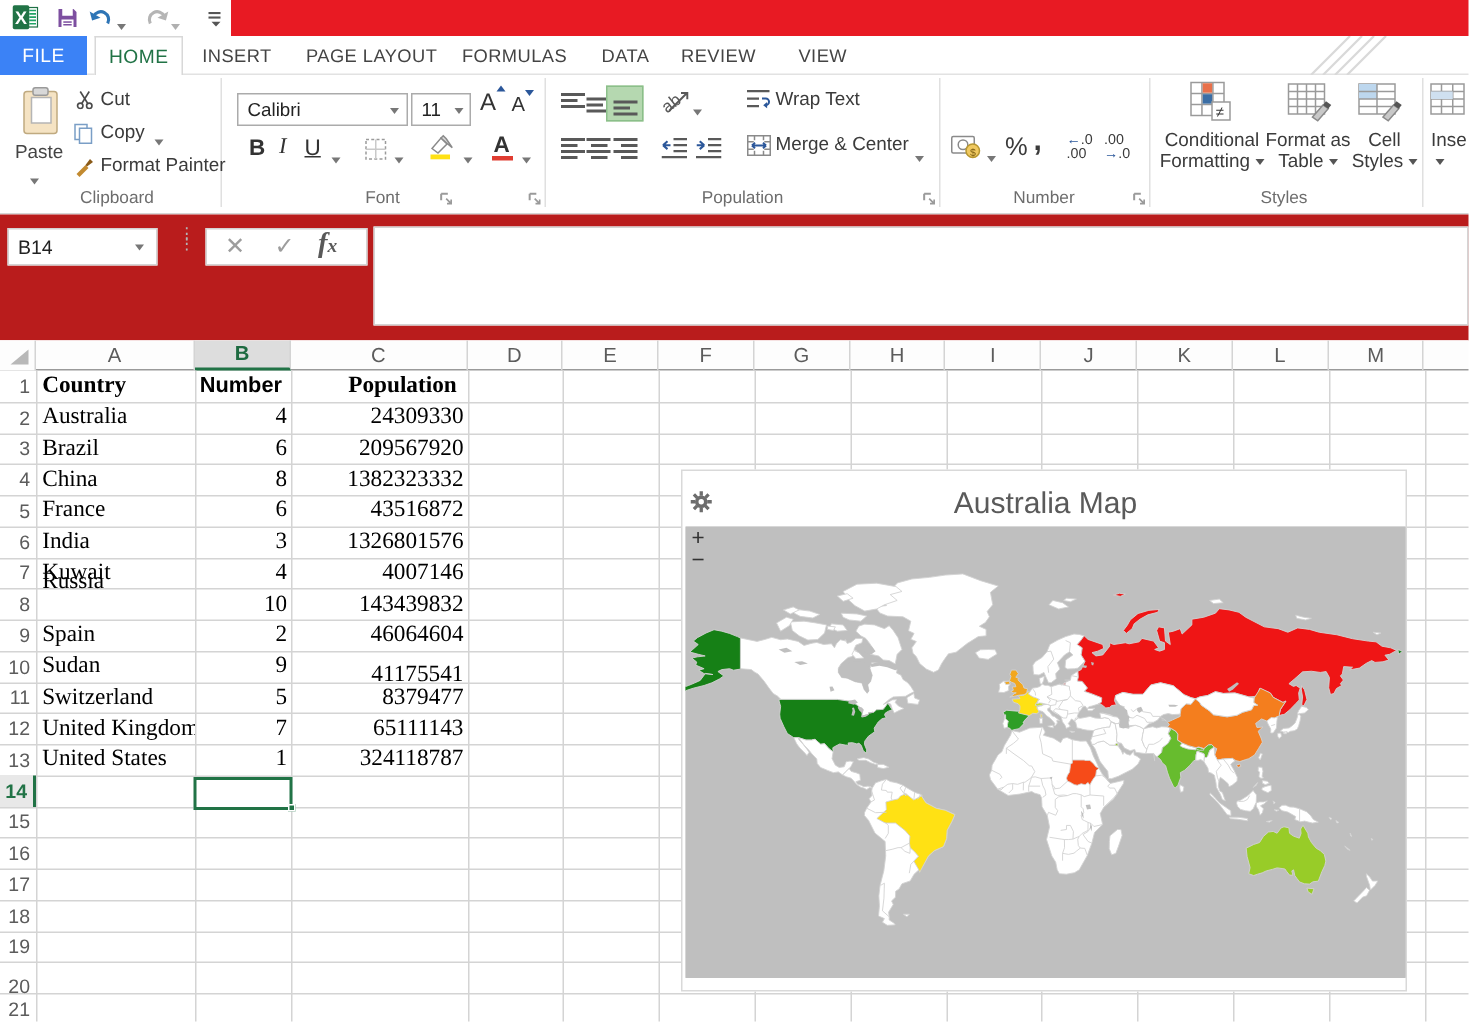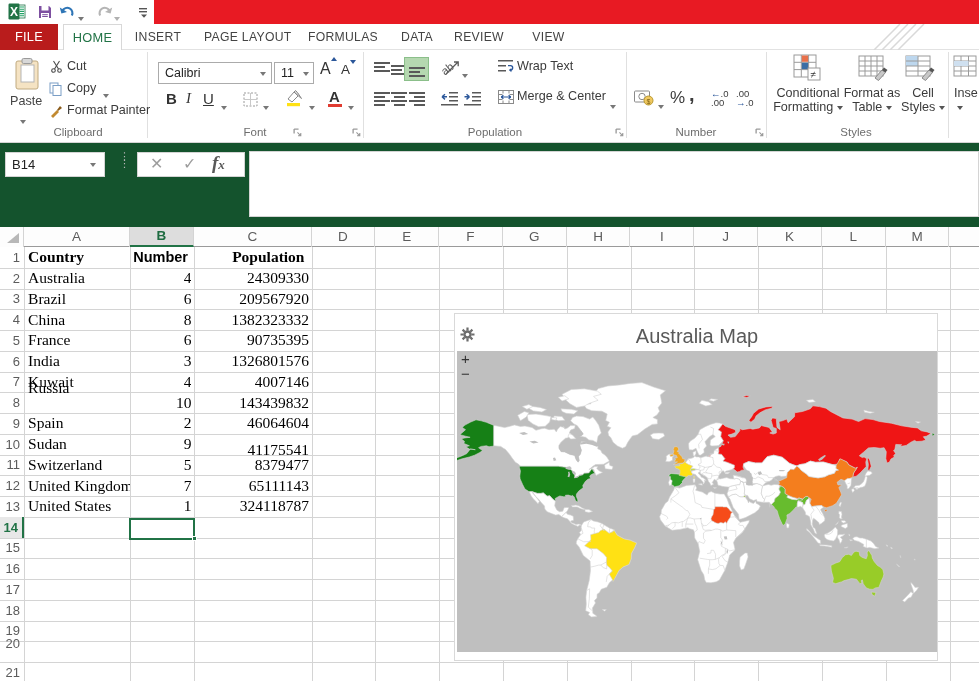--- a/index.html
+++ b/index.html
@@ -4,32 +4,32 @@
 html,body { width:979px; height:681px; overflow:hidden; background:#fff;
   font-family:"Liberation Sans",sans-serif; -webkit-font-smoothing:antialiased; }
 .abs { position:absolute; }
 
 #titlebar { position:absolute; left:0; top:0; width:979px; height:24px; background:#fff; }
 #titlered { position:absolute; left:154px; top:0; width:825px; height:24px; background:#e81a23; }
 #titletext { position:absolute; left:547px; top:4px; color:#fff; font-size:12.5px; white-space:pre; }
 
 #tabrow { position:absolute; left:0; top:24px; width:979px; height:26px; background:#fff; border-bottom:1px solid #e2e2e2; }
 .tab { position:absolute; top:0; height:26px; line-height:26px; text-align:center; font-size:12.2px; color:#444; letter-spacing:0.3px; white-space:nowrap; }
-#filetab { position:absolute; left:0; top:0; width:58px; height:26px; background:#b91c1c; color:#fff; font-size:12.8px; text-align:center; line-height:26px; letter-spacing:0.3px; }
+#filetab { position:absolute; left:0; top:0; width:58px; height:26px; background:#3b82f6; color:#fff; font-size:12.8px; text-align:center; line-height:26px; letter-spacing:0.3px; }
 #hometab { position:absolute; left:63px; top:0; width:59px; height:27px; background:#fff; border:1px solid #d8d8d8; border-bottom:none; color:#217346; font-size:12.8px; text-align:center; line-height:26px; letter-spacing:0.3px; }
 
 #ribbon { position:absolute; left:0; top:50px; width:979px; height:93px; background:#fff; border-bottom:1px solid #d5d5d5; }
 .gsep { position:absolute; top:2px; height:86px; width:1px; background:#e0e0e0; }
 .glabel { position:absolute; top:76px; font-size:11.5px; color:#6d6d6d; text-align:center; }
 .launch { position:absolute; top:78px; width:10px; height:10px; }
 .rbtn { position:absolute; font-size:12.6px; color:#3b3b3b; white-space:nowrap; }
 .combo { position:absolute; background:#fff; border:1px solid #ababab; font-size:12.5px; color:#222; }
 .dda { display:inline-block; width:0; height:0; border-left:3.5px solid transparent; border-right:3.5px solid transparent; border-top:4px solid #777; vertical-align:middle; }
 
-#fbar { position:absolute; left:0; top:143px; width:979px; height:84px; background:#14532d; }
+#fbar { position:absolute; left:0; top:143px; width:979px; height:84px; background:#b91c1c; }
 #namebox { position:absolute; left:5px; top:9px; width:100px; height:25px; border:1px solid #d4d4d4; background:#fff; font-size:13px; color:#222; line-height:23px; padding-left:6px; }
 #fxbox { position:absolute; left:137px; top:9px; width:108px; height:25px; border:1px solid #d4d4d4; background:#fff; }
 #finput { position:absolute; left:249px; top:8px; width:730px; height:66px; border:1px solid #d4d4d4; background:#fff; }
 
 #sheet { position:absolute; left:0; top:227px; width:979px; height:454px; background:#fff; }
 .colhdrs { position:absolute; left:0; top:0; width:979px; height:20px; background:#fdfdfd; border-bottom:1px solid #9a9a9a; }
 .ch { position:absolute; top:0; height:20px; line-height:20px; text-align:center; font-size:13.5px; color:#5c5c5c; border-right:1px solid #d4d4d4; }
 .ch.colsel { background:#dddddd; color:#1e6b41; font-weight:bold; border-bottom:2px solid #217346; height:20px; line-height:18px; }
 .ch.corner { background:#fdfdfd; }
 .vline { position:absolute; top:20px; width:1px; background:#d4d4d4; height:434px; }
@@ -376,37 +376,37 @@
 <div class="rh" style="top:206.8px;height:20.75px">10</div>
 <div class="rh" style="top:227.5px;height:20.75px">11</div>
 <div class="rh" style="top:248.2px;height:20.75px">12</div>
 <div class="rh" style="top:269.0px;height:20.75px">13</div>
 <div class="rh rowsel" style="top:289.8px;height:20.75px">14</div>
 <div class="rh" style="top:310.5px;height:20.75px">15</div>
 <div class="rh" style="top:331.2px;height:20.75px">16</div>
 <div class="rh" style="top:352.0px;height:20.75px">17</div>
 <div class="rh" style="top:372.8px;height:20.75px">18</div>
 <div class="rh" style="top:393.5px;height:20.75px">19</div>
-<div class="rh" style="top:406px;height:20.75px">20</div>
+<div class="rh" style="top:420px;height:20.75px">20</div>
 <div class="rh" style="top:435.0px;height:20.75px">21</div>
 <div class="cell serif b" style="left:28.1px;top:20.0px;width:101.6px;height:20.75px">Country</div>
 <div class="cell sans b" style="left:133.2px;top:20.0px;width:60.8px;height:20.75px">Number</div>
 <div class="cell serif b r" style="left:194px;top:20.0px;width:110.5px;height:20.75px">Population</div>
 <div class="cell serif" style="left:28.1px;top:40.8px;width:101.6px;height:20.75px">Australia</div>
 <div class="cell serif r" style="left:129.7px;top:40.8px;width:61.8px;height:20.75px">4</div>
 <div class="cell serif r" style="left:194px;top:40.8px;width:115.0px;height:20.75px">24309330</div>
 <div class="cell serif" style="left:28.1px;top:61.5px;width:101.6px;height:20.75px">Brazil</div>
 <div class="cell serif r" style="left:129.7px;top:61.5px;width:61.8px;height:20.75px">6</div>
 <div class="cell serif r" style="left:194px;top:61.5px;width:115.0px;height:20.75px">209567920</div>
 <div class="cell serif" style="left:28.1px;top:82.2px;width:101.6px;height:20.75px">China</div>
 <div class="cell serif r" style="left:129.7px;top:82.2px;width:61.8px;height:20.75px">8</div>
 <div class="cell serif r" style="left:194px;top:82.2px;width:115.0px;height:20.75px">1382323332</div>
 <div class="cell serif" style="left:28.1px;top:103.0px;width:101.6px;height:20.75px">France</div>
 <div class="cell serif r" style="left:129.7px;top:103.0px;width:61.8px;height:20.75px">6</div>
-<div class="cell serif r" style="left:194px;top:103.0px;width:115.0px;height:20.75px">90735395</div>
+<div class="cell serif r" style="left:194px;top:103.0px;width:115.0px;height:20.75px">43516872</div>
 <div class="cell serif" style="left:28.1px;top:123.8px;width:101.6px;height:20.75px">India</div>
 <div class="cell serif r" style="left:129.7px;top:123.8px;width:61.8px;height:20.75px">3</div>
 <div class="cell serif r" style="left:194px;top:123.8px;width:115.0px;height:20.75px">1326801576</div>
 <div class="cell serif" style="left:28.1px;top:144.5px;width:101.6px;height:20.75px">Kuwait</div>
 <div class="cell serif r" style="left:129.7px;top:144.5px;width:61.8px;height:20.75px">4</div>
 <div class="cell serif r" style="left:194px;top:144.5px;width:115.0px;height:20.75px">4007146</div>
 <div class="cell serif" style="left:28.1px;top:151px;width:101.6px;height:20.75px">Russia</div>
 <div class="cell serif r" style="left:129.7px;top:165.2px;width:61.8px;height:20.75px">10</div>
 <div class="cell serif r" style="left:194px;top:165.2px;width:115.0px;height:20.75px">143439832</div>
 <div class="cell serif" style="left:28.1px;top:186.0px;width:101.6px;height:20.75px">Spain</div>

